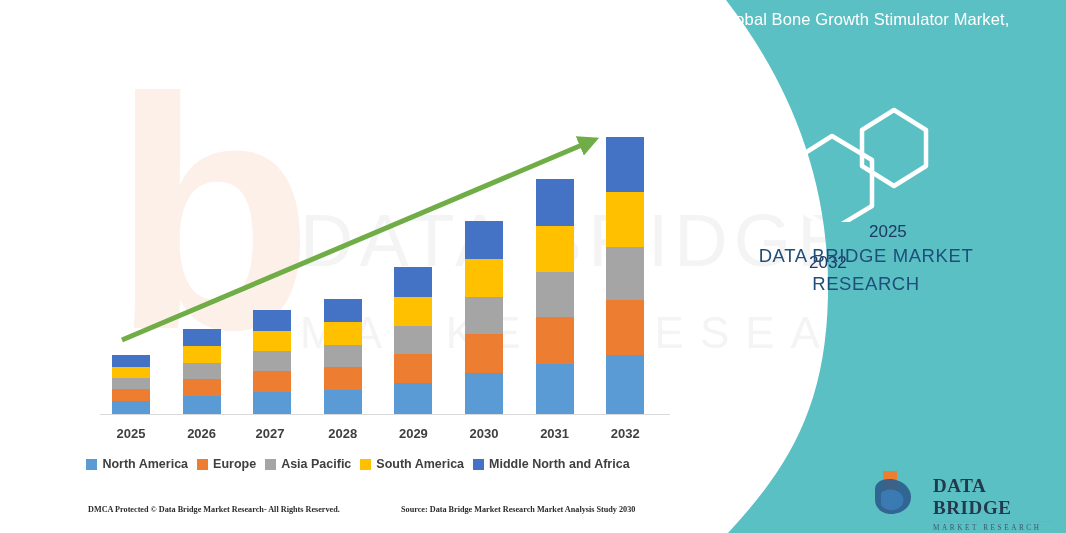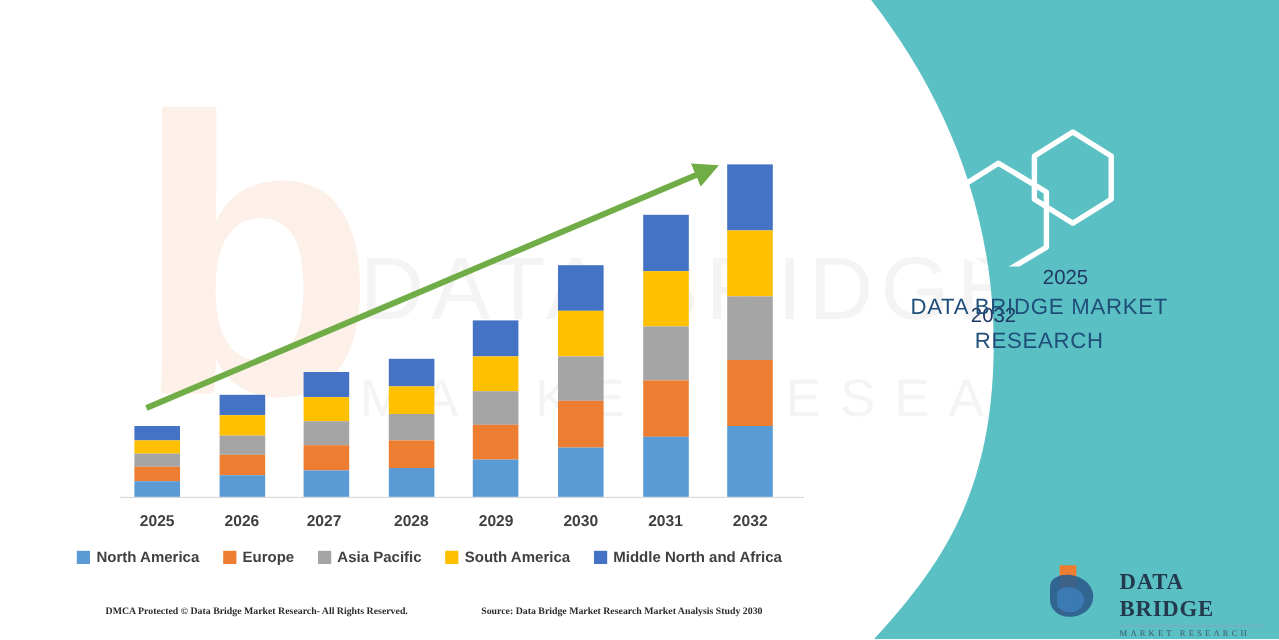--- a/index.html
+++ b/index.html
@@ -76,21 +76,21 @@
 
   .bar{position:absolute;bottom:0;width:38px;}
   .bar .seg{width:100%;}
 
   .xlabels{position:absolute;left:0;top:426px;width:716px;height:20px;}
   .xlab{position:absolute;width:60px;text-align:center;color:#404040;
         font-size:13px;font-weight:bold;font-family:"Liberation Sans", sans-serif;}
 
   .legend{
     position:absolute; left:0; top:457px; width:716px;
-    display:flex; justify-content:center; align-items:center; gap:20px;
+    display:flex; justify-content:center; align-items:center; gap:9px;
   }
   .leg-item{display:flex;align-items:center;gap:5px;}
   .leg-sw{width:11px;height:11px;display:inline-block;}
   .leg-tx{font-size:12.5px;font-weight:bold;color:#404040;font-family:"Liberation Sans", sans-serif;}
 
   .footer{position:absolute;left:0;top:505px;width:716px;height:22px;font-weight:bold;}
   .foot-l{position:absolute;left:88px;top:0;font-size:8.2px;color:#2b2b2b;
           font-family:"Liberation Serif", serif;}
   .foot-r{position:absolute;left:401px;top:0;font-size:8.2px;color:#2b2b2b;
           font-family:"Liberation Serif", serif;}
@@ -223,20 +223,21 @@
   </div>
 
   <div class="teal-panel">
     <svg class="shape" width="400" height="533" viewBox="0 0 400 533">
       <path id="teal-path" d="M 60,0 L 400,0 L 400,533 L 62,533 C 120,470 160,410 162,295 C 164,175 120,78 60,0 Z" fill="#5BC0C4"></path>
     </svg>
 
     <div class="teal-content">
 
       <div class="right-title">
+        <span>Global Bone Growth Stimulator Market,</span>
       </div>
 
       <div class="hexwrap">
         <svg width="400" height="130" viewBox="0 0 400 130">
 
           <polygon id="hex-small" points="196,38 228,18 260,38 260,74 228,94 196,74" fill="none" stroke="#ffffff" stroke-width="4.5" stroke-linejoin="round"></polygon>
 
           <polygon id="hex-large" points="128,68 166,44 206,68 206,114 166,138 128,114" fill="none" stroke="#ffffff" stroke-width="4.5" stroke-linejoin="round"></polygon>
         </svg>
         <div class="hexlabel hex-2025-label">2025</div>

